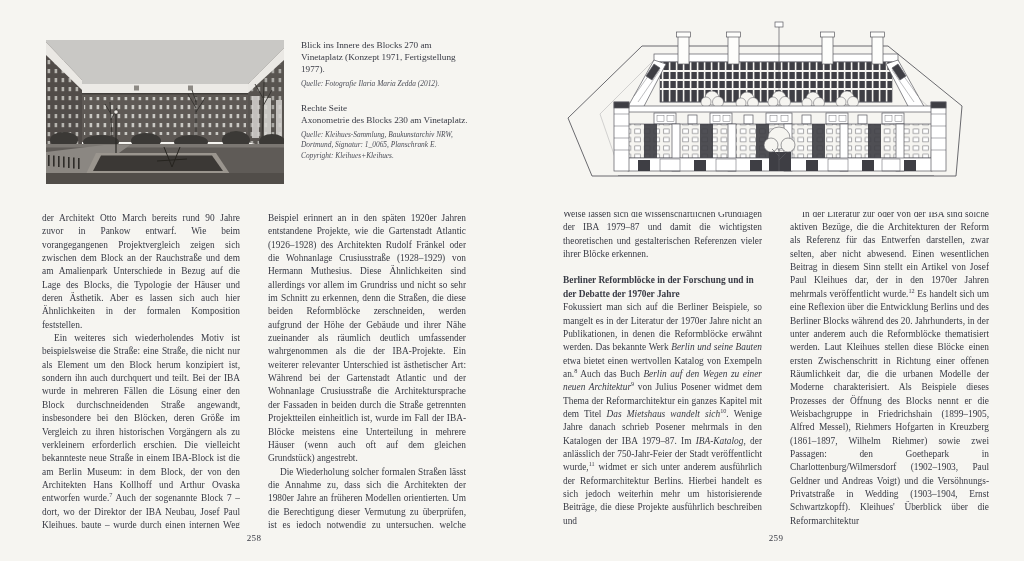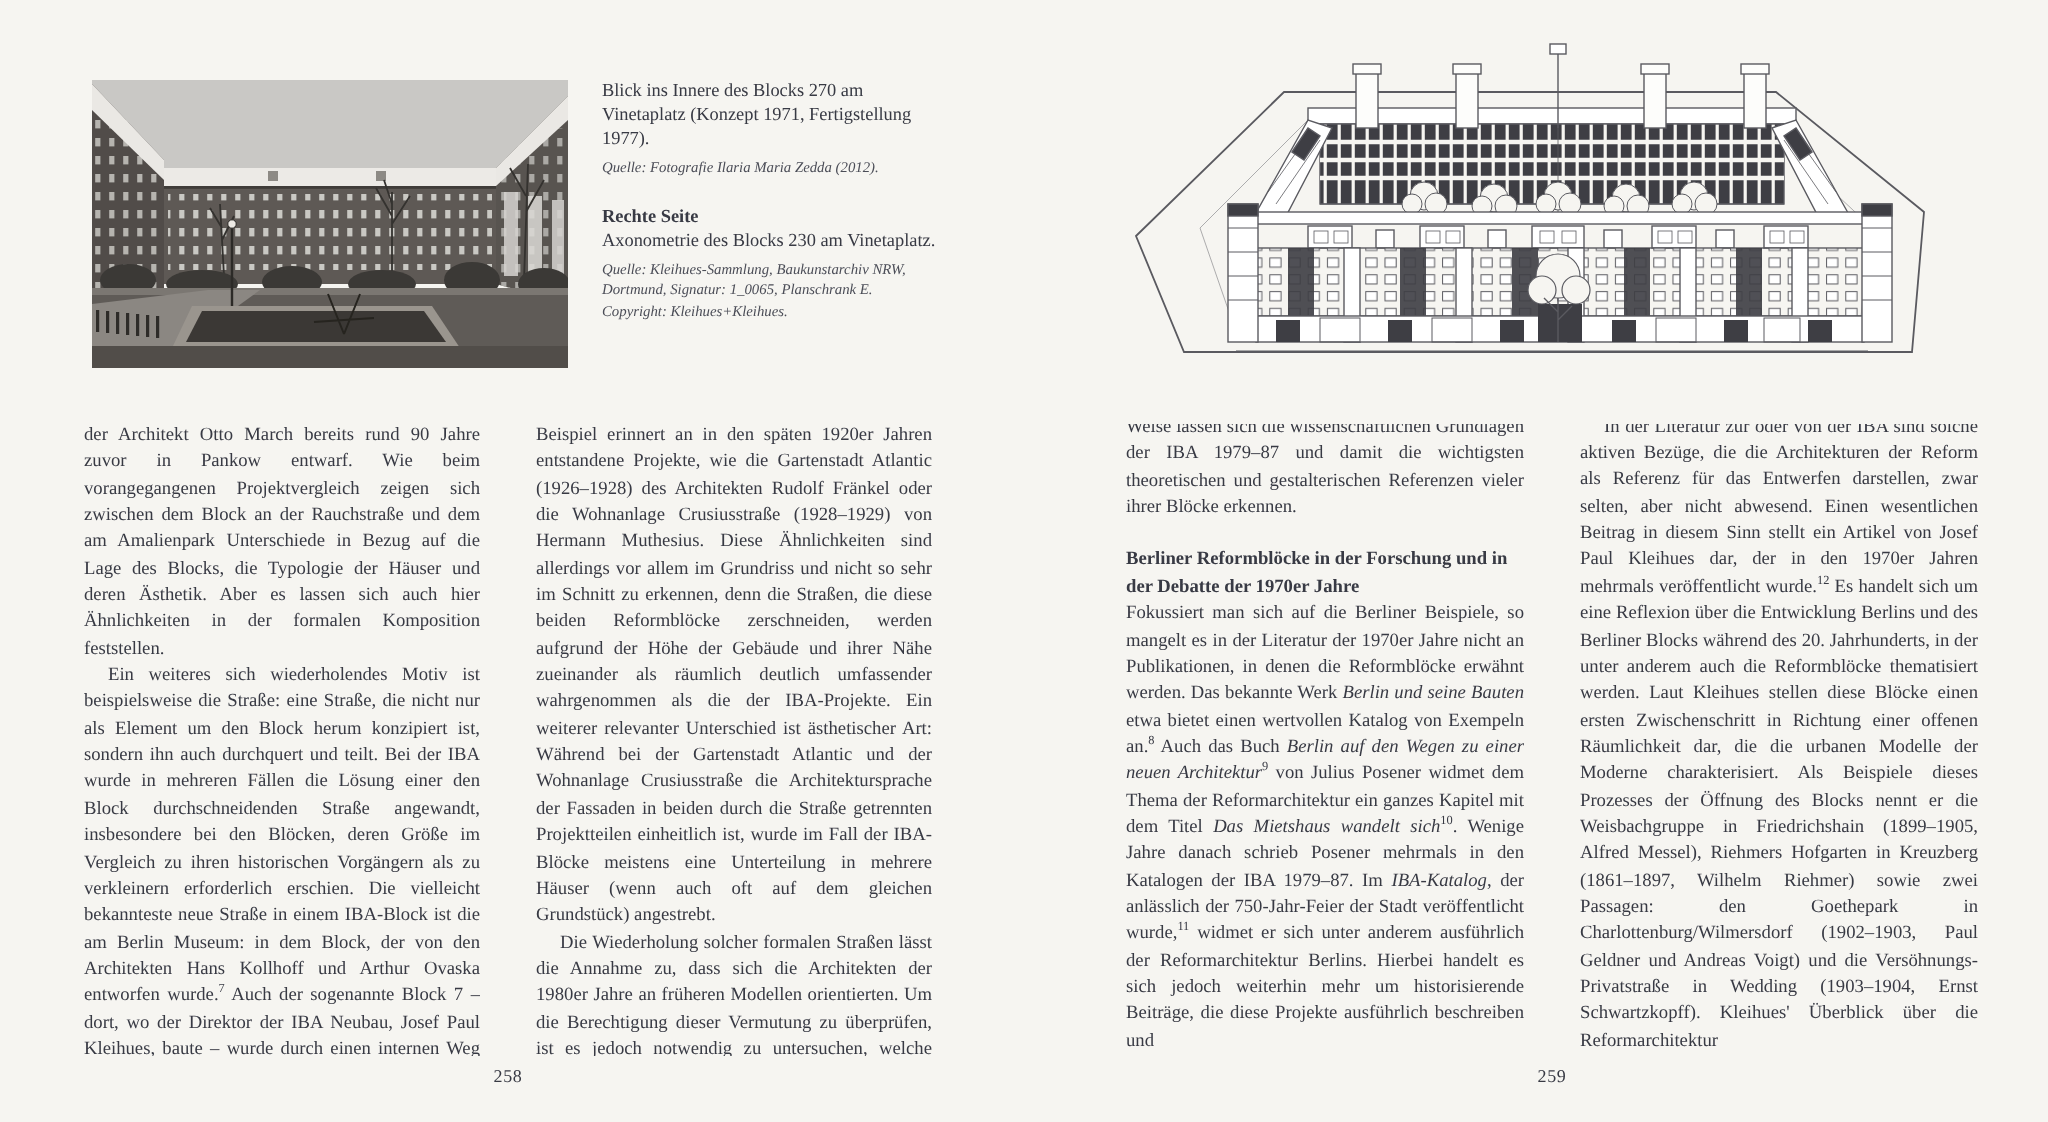--- a/index.html
+++ b/index.html
@@ -12,21 +12,21 @@
     overflow:hidden;
   }
   .abs{position:absolute;}
   
   #photo{left:46px;top:40px;width:238px;height:144px;}
   #drawing{left:566px;top:18px;width:428px;height:180px;}
   
   #caption-block{left:301px;top:40px;width:168px;}
   .cap-main{font-size:9.2px;line-height:1.3;color:#383a44;}
   .cap-src{font-size:7.4px;line-height:1.4;font-style:italic;color:#4b4d57;margin-top:3px;}
-  .cap-label{font-weight:bold;}
+  .cap-label{font-weight:normal;}
   .cap-gap{height:14px;}
   
   .textblock{top:212px;height:316px;display:flex;gap:28px;overflow:hidden;}
   #text-left{left:42px;width:424px;}
   #text-right{left:563px;width:426px;align-items:flex-end;}
   .col{width:206px;overflow:hidden;}
   .col p{
     margin:0;
     font-size:9.35px;
     line-height:13.35px;

